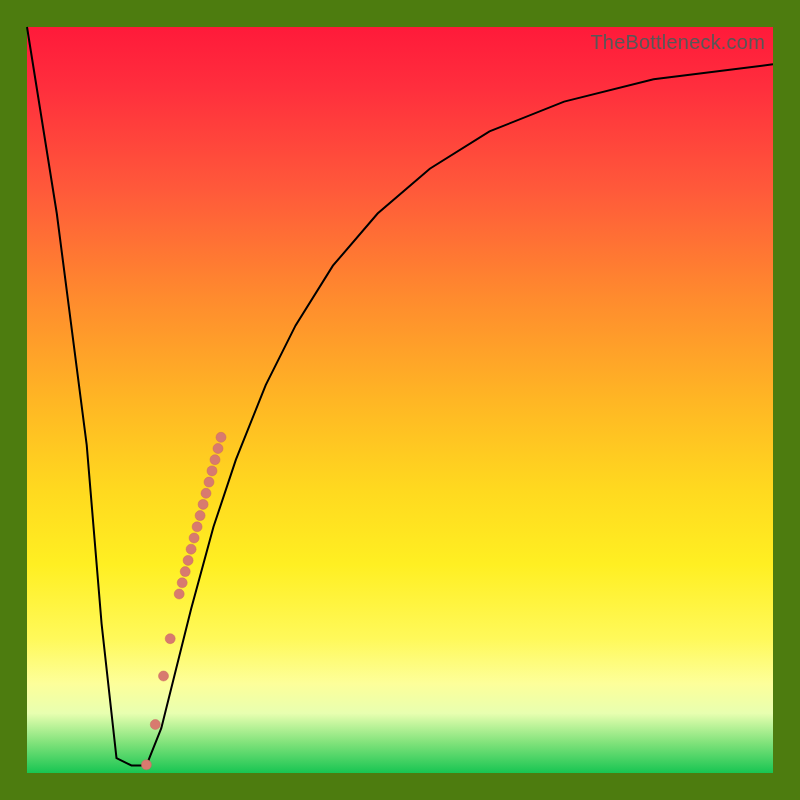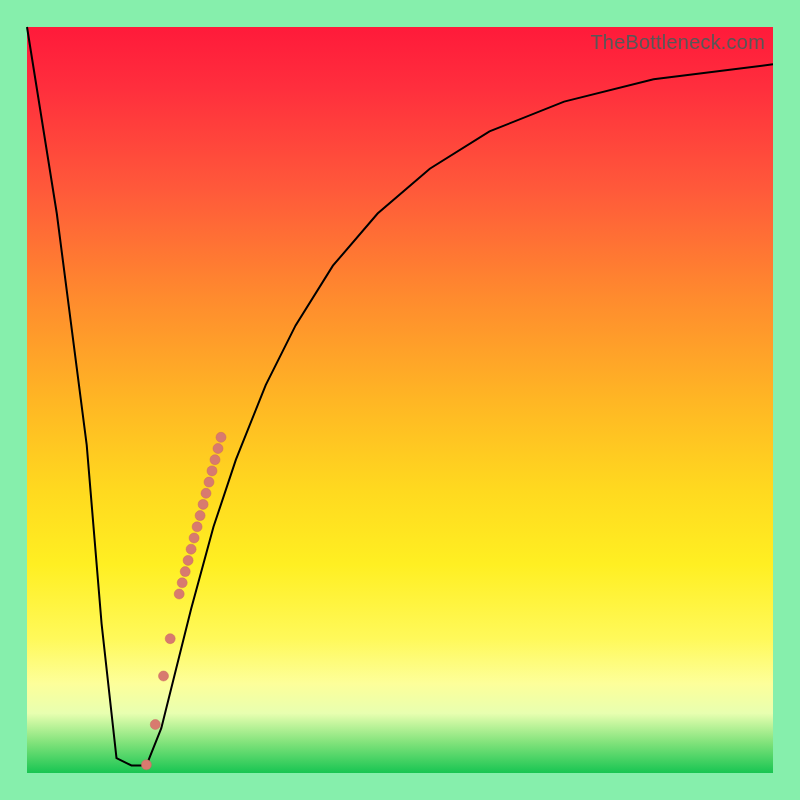--- a/index.html
+++ b/index.html
@@ -8,21 +8,21 @@
     width: 800px;
     height: 800px;
     overflow: hidden;
     background: #000;
     font-family: Arial, Helvetica, sans-serif;
   }
   .frame {
     position: relative;
     width: 800px;
     height: 800px;
-    background: #86efac;
+    background: #4d7c0f;
   }
   .plot {
     position: absolute;
     left: 27px;
     top: 27px;
     width: 746px;
     height: 746px;
     
     background: linear-gradient(to bottom,
       #ff1a3a 0%,

